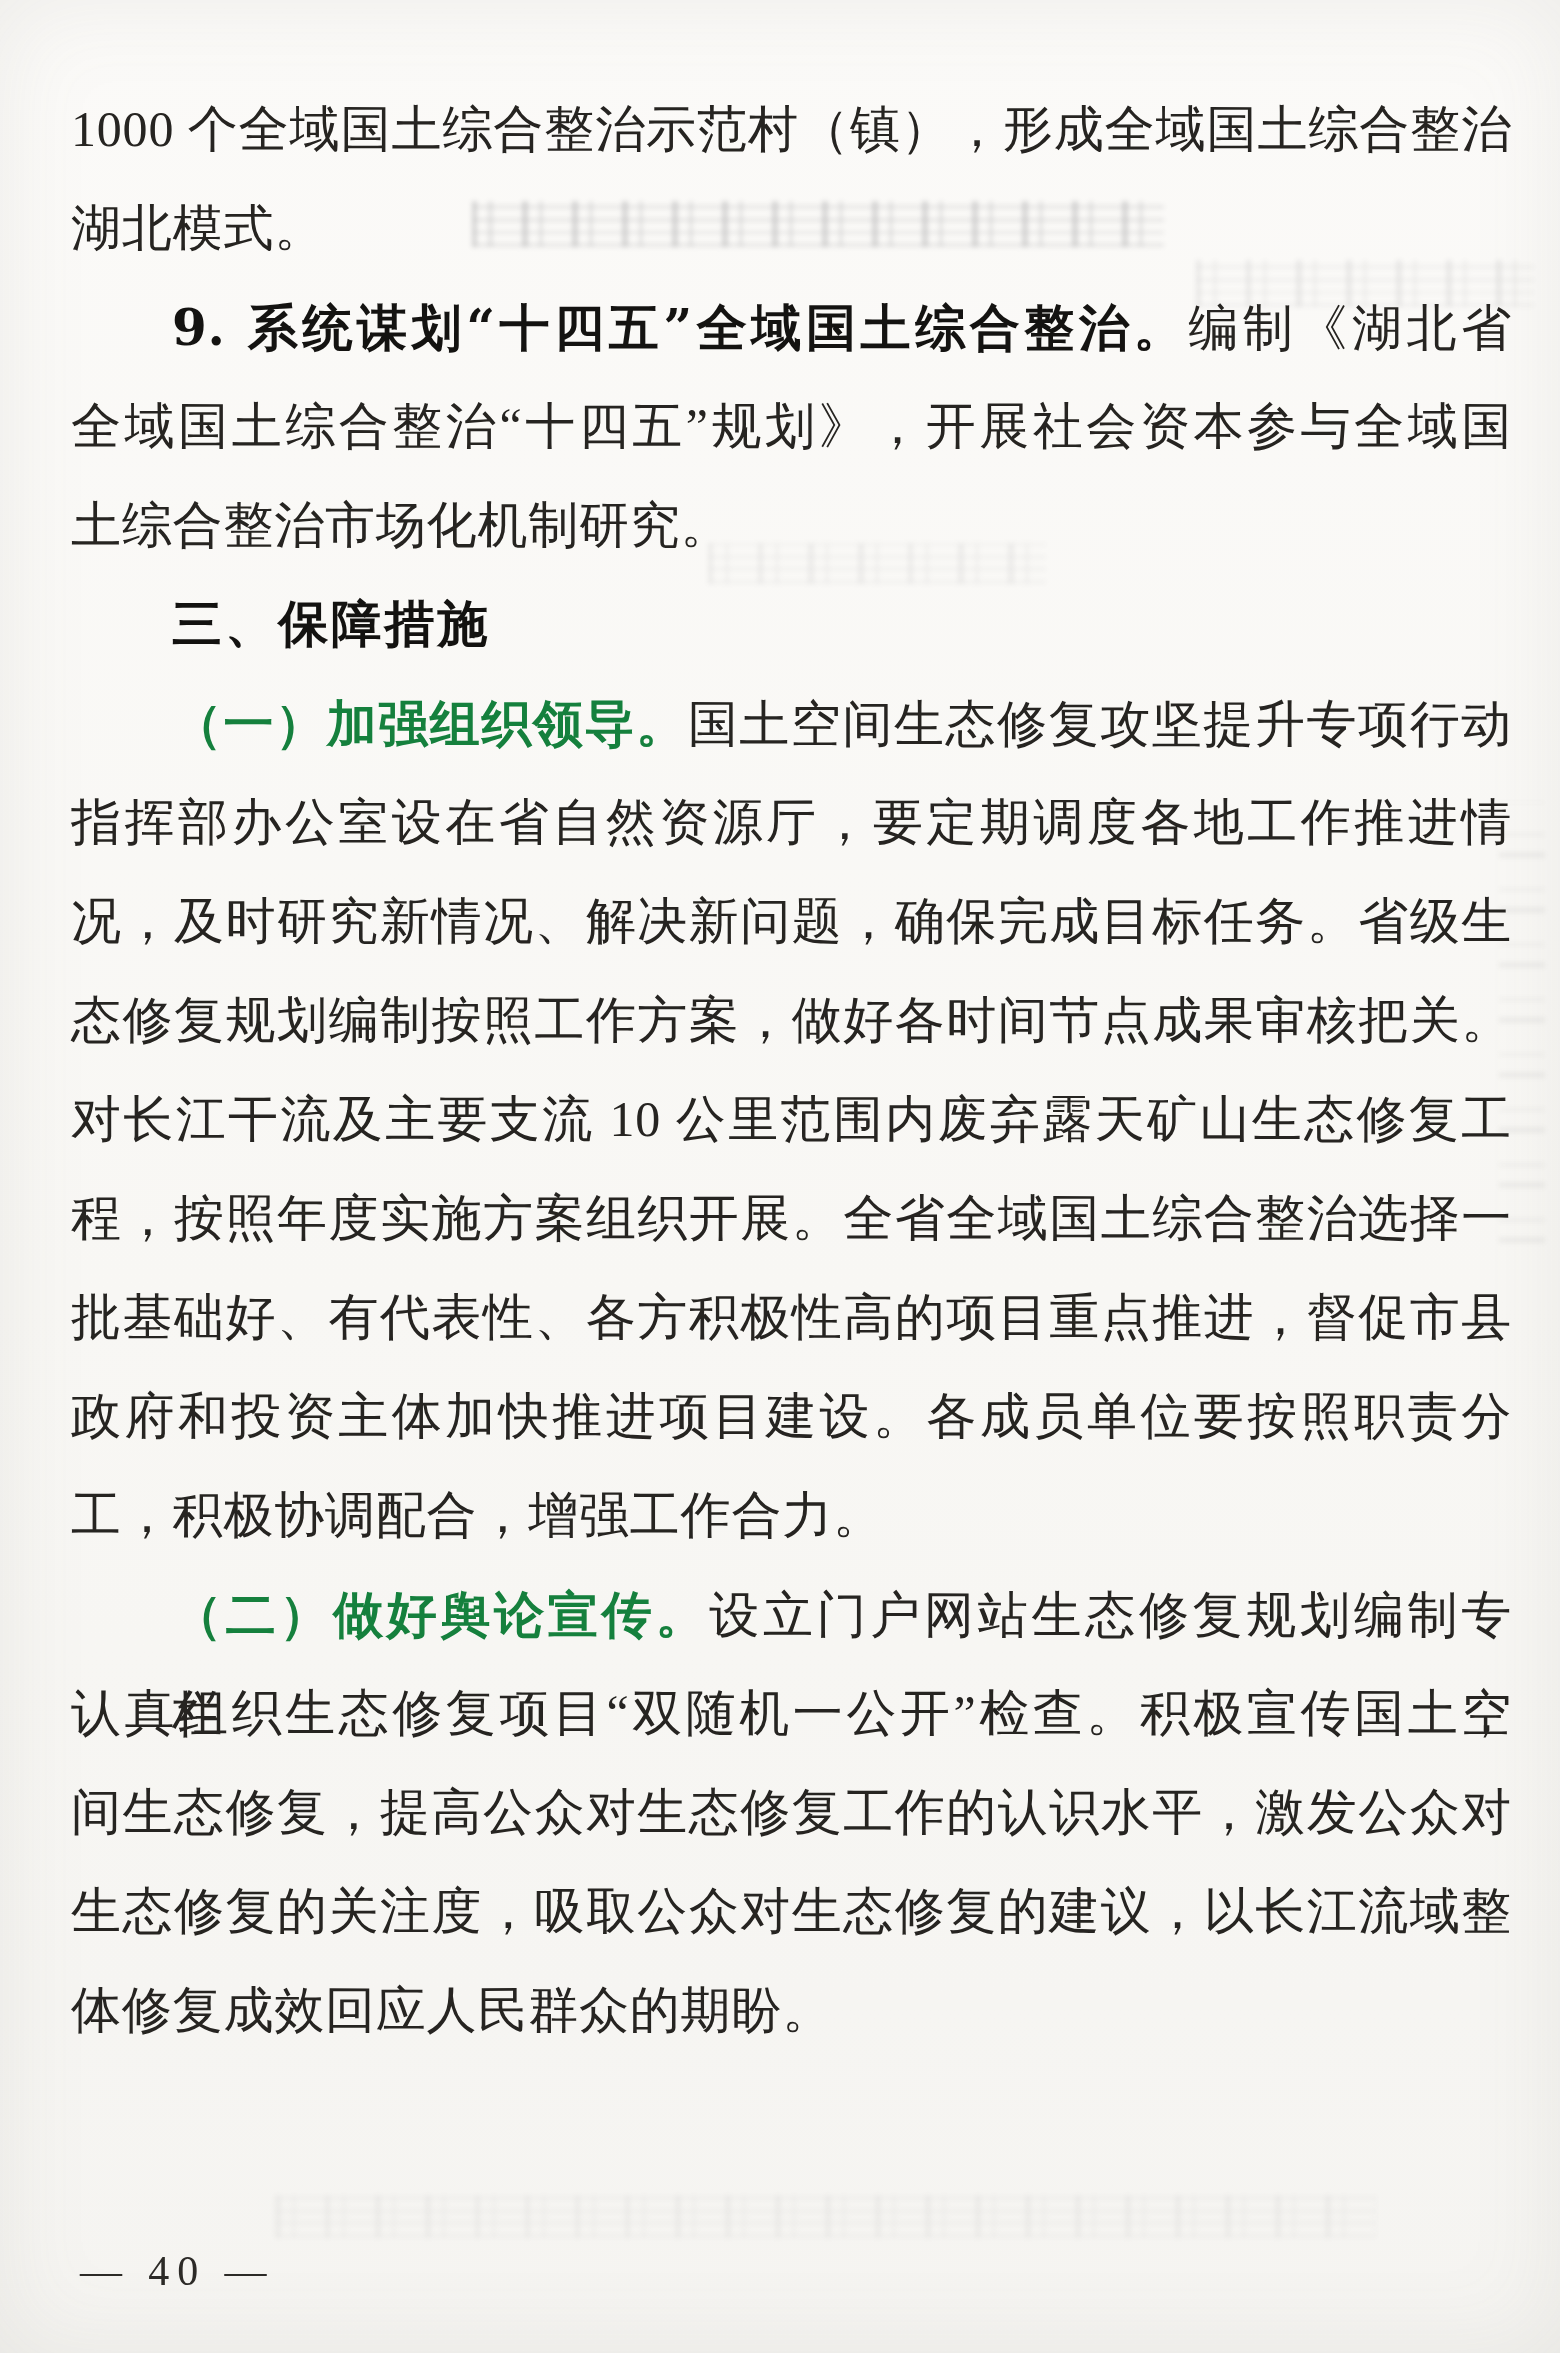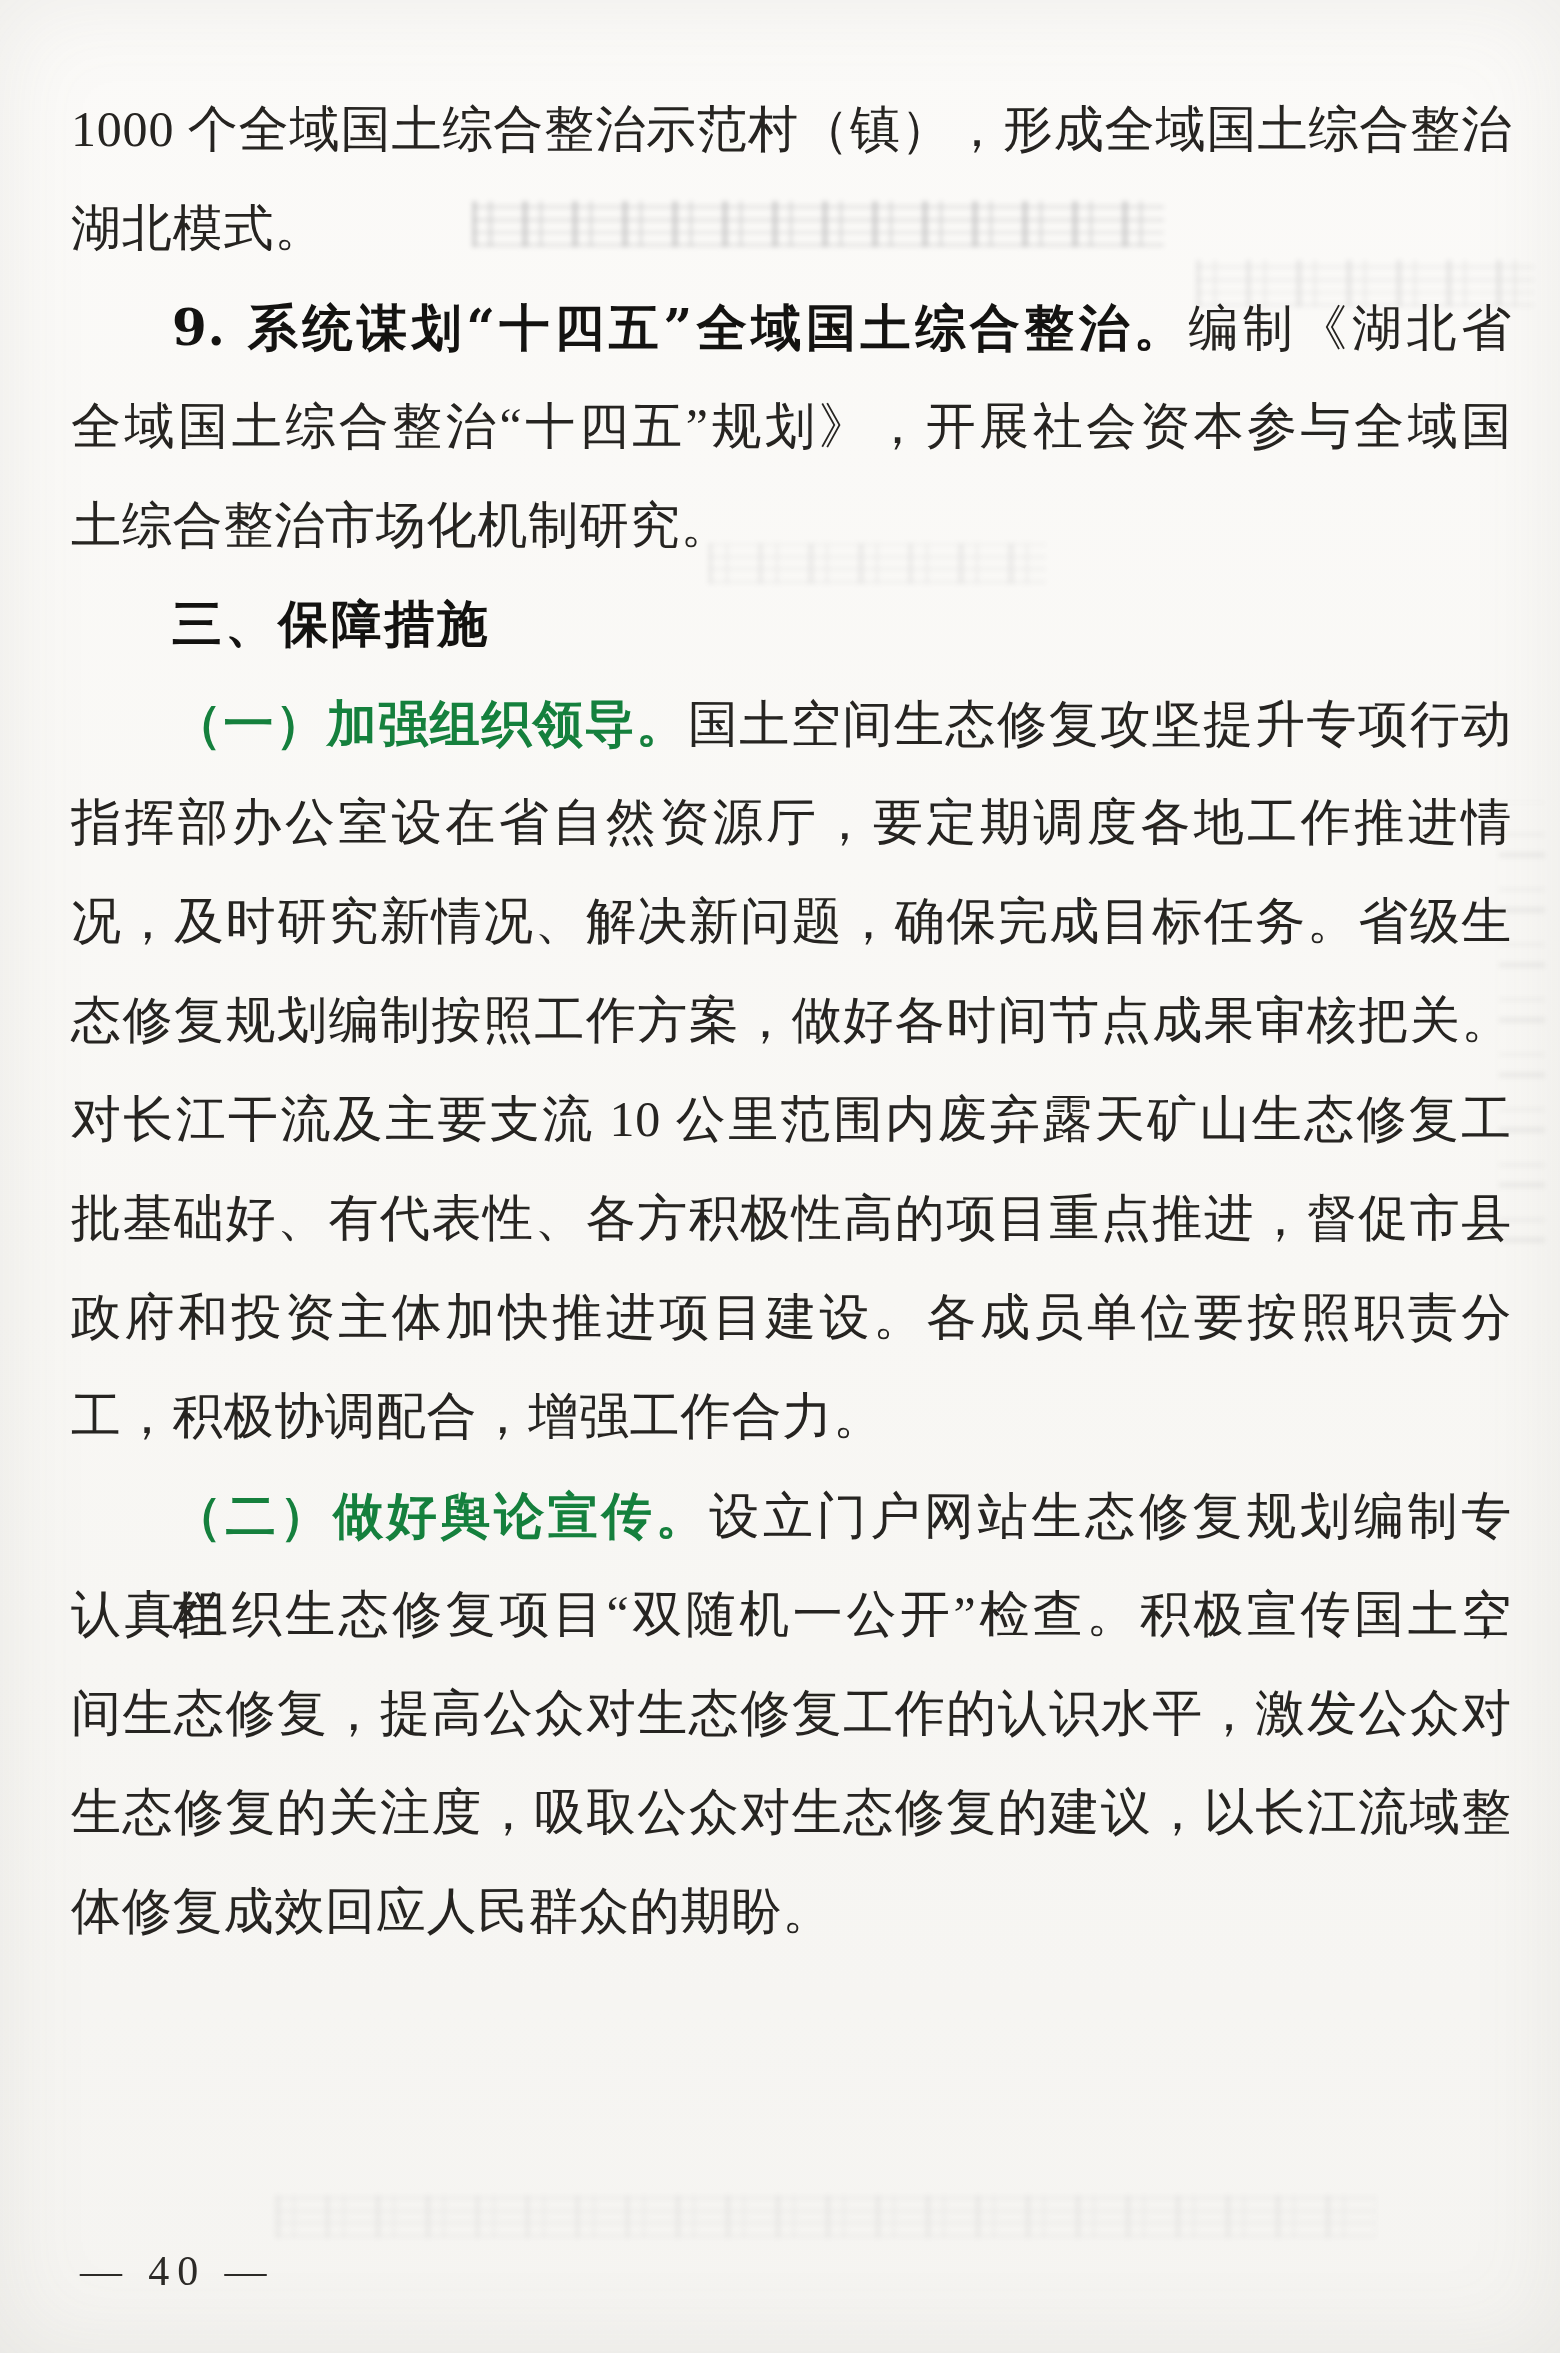--- a/index.html
+++ b/index.html
@@ -107,20 +107,21 @@
       <div class="line"><span class="seg-body">湖北模式。</span></div>
       <div class="line justify indent"><span class="seg-bold">9. 系统谋划“十四五”全域国土综合整治。</span><span class="seg-body">编制《湖北省</span></div>
       <div class="line justify"><span class="seg-body">全域国土综合整治“十四五”规划》，开展社会资本参与全域国</span></div>
       <div class="line"><span class="seg-body">土综合整治市场化机制研究。</span></div>
       <div class="line indent"><span class="seg-heading">三、保障措施</span></div>
       <div class="line justify indent"><span class="seg-kai">（一）加强组织领导。</span><span class="seg-body">国土空间生态修复攻坚提升专项行动</span></div>
       <div class="line justify"><span class="seg-body">指挥部办公室设在省自然资源厅，要定期调度各地工作推进情</span></div>
       <div class="line justify"><span class="seg-body">况，及时研究新情况、解决新问题，确保完成目标任务。省级生</span></div>
       <div class="line justify"><span class="seg-body">态修复规划编制按照工作方案，做好各时间节点成果审核把关。</span></div>
       <div class="line justify"><span class="seg-body">对长江干流及主要支流 10 公里范围内废弃露天矿山生态修复工</span></div>
+      <div class="line justify"><span class="seg-body">程，按照年度实施方案组织开展。全省全域国土综合整治选择一</span></div>
       <div class="line justify"><span class="seg-body">批基础好、有代表性、各方积极性高的项目重点推进，督促市县</span></div>
       <div class="line justify"><span class="seg-body">政府和投资主体加快推进项目建设。各成员单位要按照职责分</span></div>
       <div class="line"><span class="seg-body">工，积极协调配合，增强工作合力。</span></div>
       <div class="line justify indent"><span class="seg-kai">（二）做好舆论宣传。</span><span class="seg-body">设立门户网站生态修复规划编制专栏，</span></div>
       <div class="line justify"><span class="seg-body">认真组织生态修复项目“双随机一公开”检查。积极宣传国土空</span></div>
       <div class="line justify"><span class="seg-body">间生态修复，提高公众对生态修复工作的认识水平，激发公众对</span></div>
       <div class="line justify"><span class="seg-body">生态修复的关注度，吸取公众对生态修复的建议，以长江流域整</span></div>
       <div class="line"><span class="seg-body">体修复成效回应人民群众的期盼。</span></div>
     </div>
 

